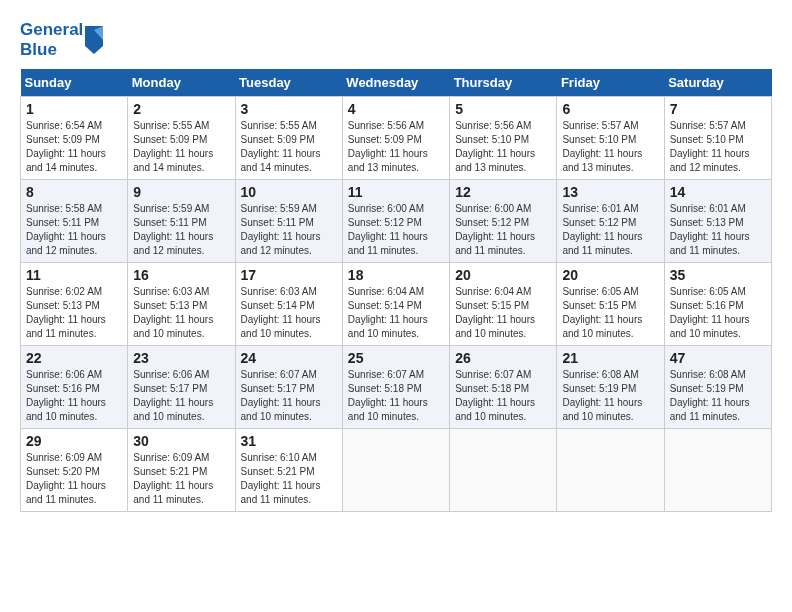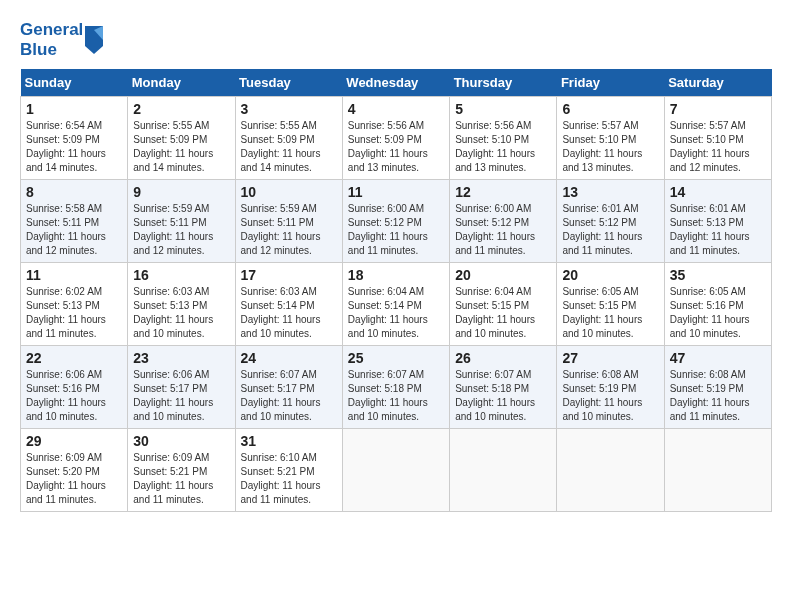--- a/index.html
+++ b/index.html
@@ -322,21 +322,21 @@
       </td>
         <td>
         <span class="day-number">26</span>
         <div class="day-info">
           <span>Sunrise: 6:07 AM</span><br>
           <span>Sunset: 5:18 PM</span><br>
           <span>Daylight: 11 hours and 10 minutes.</span>
         </div>
       </td>
         <td>
-        <span class="day-number">27</span>
+        <span class="day-number">21</span>
         <div class="day-info">
           <span>Sunrise: 6:08 AM</span><br>
           <span>Sunset: 5:19 PM</span><br>
           <span>Daylight: 11 hours and 10 minutes.</span>
         </div>
       </td>
         <td>
         <span class="day-number">47</span>
         <div class="day-info">
           <span>Sunrise: 6:08 AM</span><br>

